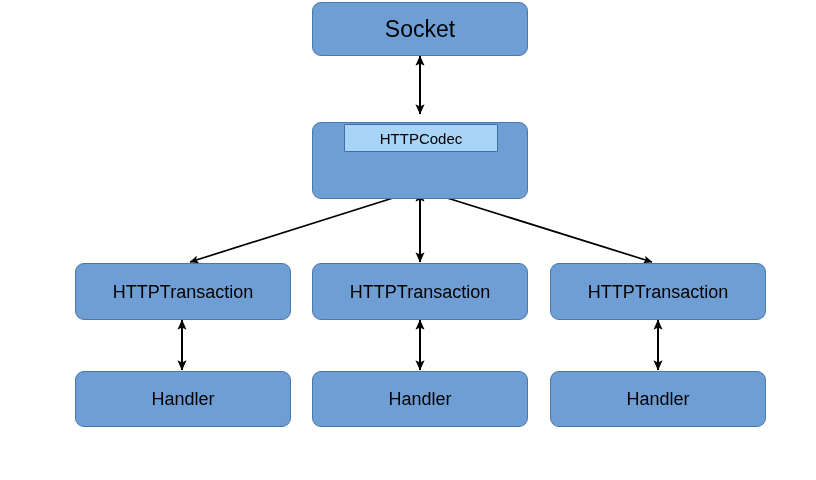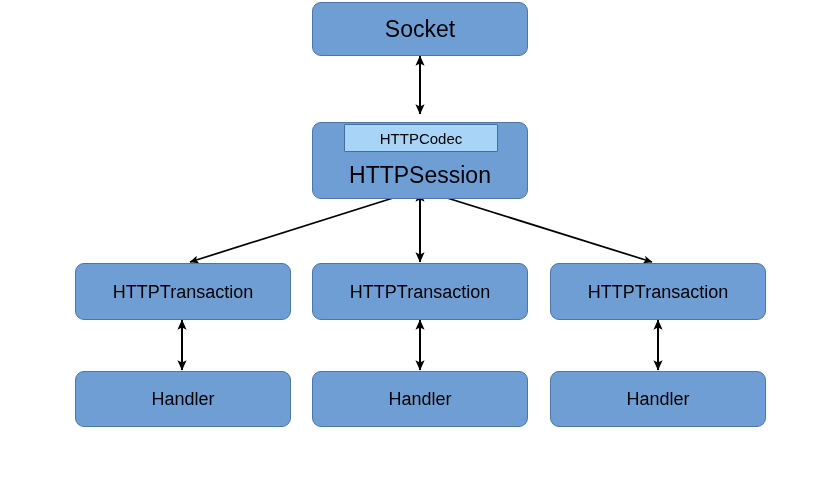--- a/index.html
+++ b/index.html
@@ -95,21 +95,20 @@
   </svg>
 
   <div class="node-box" style="left:312px; top:2px; width:216px; height:54px;">
     <span class="node-label lbl-lg">Socket</span>
   </div>
 
   <div class="node-box" style="left:312px; top:114px; width:216px; height:77px; border-radius:9px;margin-top:8px;">
     <div class="sub-box" style="left:31px; top:1px; width:154px; height:28px;">
       <span class="node-label lbl-sm">HTTPCodec</span>
     </div>
-    <span class="node-label lbl-lg session-title">HTTPSession</span>
   </div>
 
   <div class="node-box" style="left:75px; top:263px; width:216px; height:57px;">
     <span class="node-label lbl-md">HTTPTransaction</span>
   </div>
   <div class="node-box" style="left:312px; top:263px; width:216px; height:57px;">
     <span class="node-label lbl-md">HTTPTransaction</span>
   </div>
   <div class="node-box" style="left:550px; top:263px; width:216px; height:57px;">
     <span class="node-label lbl-md">HTTPTransaction</span>

